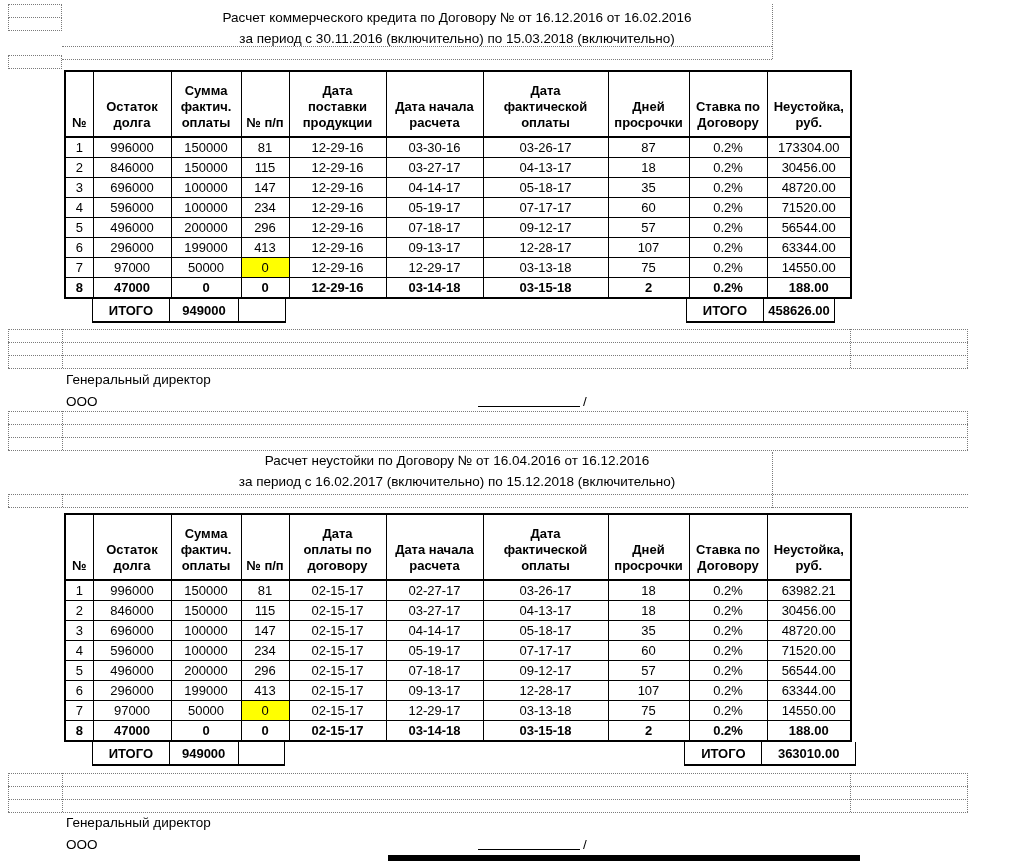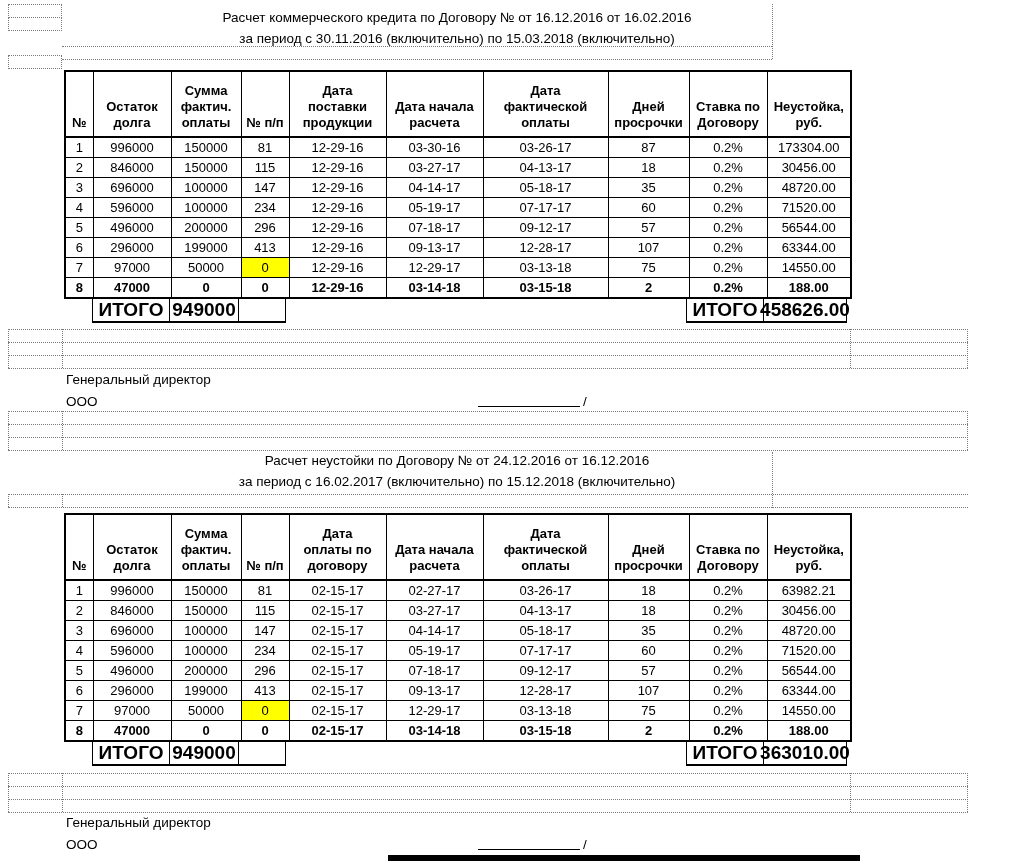--- a/index.html
+++ b/index.html
@@ -21,21 +21,21 @@
     font-weight: bold; vertical-align: bottom;
     padding: 2px 1px 5px; white-space: pre-line;
     line-height: 16px; height: 66px; border-bottom: 2px solid #000;
   }
   table.calc tbody td { height: 19px; line-height: 19px; padding: 0 2px; }
   tr.bold-row td { font-weight: bold; }
   .totals { display: flex; }
   .tc {
     border: 1px solid #000; border-top: none; border-bottom: 2px solid #000;
     height: 24px; display: flex; align-items: center; justify-content: center;
-    font-size: 19px; font-weight: bold; background: #fff;
+    font-size: 13px; font-weight: bold; background: #fff;
   }
   .tc-spacer { border: none; background: transparent; }
   .sig-text { position: absolute; font-size: 13.5px; line-height: 17px; z-index: 2; }
   .sig-line { position: absolute; border-bottom: 1px solid #000; height: 16px; z-index: 2; }
   .gl { position: absolute; z-index: 1; }
   .gl-h { border-top: 1px dotted #7a7a7a; height: 0; }
   .gl-v { border-left: 1px dotted #7a7a7a; width: 0; }
   .gl-cell { border: 1px dotted #7a7a7a; }
   .black-bar { position: absolute; background: #000; z-index: 2; }
 </style>
@@ -183,30 +183,30 @@
         </tr>
       </tbody>
   </table>
   <div class="totals">
     <div class="tc tc-spacer" style="width:28px"></div>
     <div class="tc" style="width:78px">ИТОГО</div>
     <div class="tc" style="width:70px;margin-left:-1px">949000</div>
     <div class="tc" style="width:48px;margin-left:-1px"></div>
     <div class="tc tc-spacer" style="width:400px"></div>
     <div class="tc" style="width:78px">ИТОГО</div>
-    <div class="tc" style="width:84px;margin-left:-1px">458626.00</div>
+    <div class="tc" style="width:72px;margin-left:-1px">458626.00</div>
   </div>
 </div>
 
 <div class="sig-text" style="left:66px; top:371px">Генеральный директор</div>
 <div class="sig-text" style="left:66px; top:393px">ООО</div>
 <div class="sig-line" style="left:478px; top:391px; width:102px"></div>
 <div class="sig-text" style="left:583px; top:393px">/</div>
 
-<div class="title" style="top:453px">Расчет неустойки по Договору № от 24.12.2016 от 16.12.2016</div>
+<div class="title" style="top:453px">Расчет неустойки по Договору № от 16.04.2016 от 16.12.2016</div>
 <div class="title" style="top:474px">за период с 16.02.2017 (включительно) по 15.12.2018 (включительно)</div>
 
 <div class="section-table" style="top:513px">
   <table class="calc">
     <colgroup>
       <col style="width:28px">
         <col style="width:78px">
         <col style="width:70px">
         <col style="width:48px">
         <col style="width:97px">
@@ -340,21 +340,21 @@
         </tr>
       </tbody>
   </table>
   <div class="totals">
     <div class="tc tc-spacer" style="width:28px"></div>
     <div class="tc" style="width:78px">ИТОГО</div>
     <div class="tc" style="width:70px;margin-left:-1px">949000</div>
     <div class="tc" style="width:48px;margin-left:-1px"></div>
     <div class="tc tc-spacer" style="width:400px"></div>
     <div class="tc" style="width:78px">ИТОГО</div>
-    <div class="tc" style="width:84px;margin-left:-1px">363010.00</div>
+    <div class="tc" style="width:95px;margin-left:-1px">363010.00</div>
   </div>
 </div>
 
 <div class="sig-text" style="left:66px; top:814px">Генеральный директор</div>
 <div class="sig-text" style="left:66px; top:836px">ООО</div>
 <div class="sig-line" style="left:478px; top:834px; width:102px"></div>
 <div class="sig-text" style="left:583px; top:836px">/</div>
 
 <div class="black-bar" style="left:388px; top:855px; width:472px; height:6px"></div>
 

